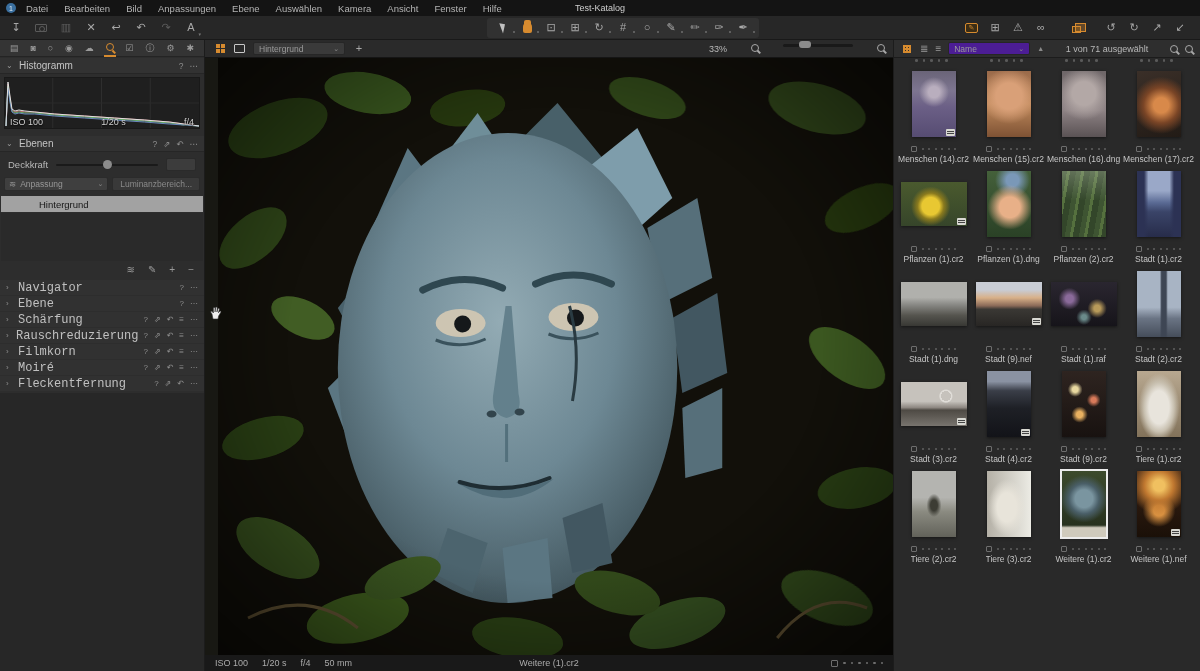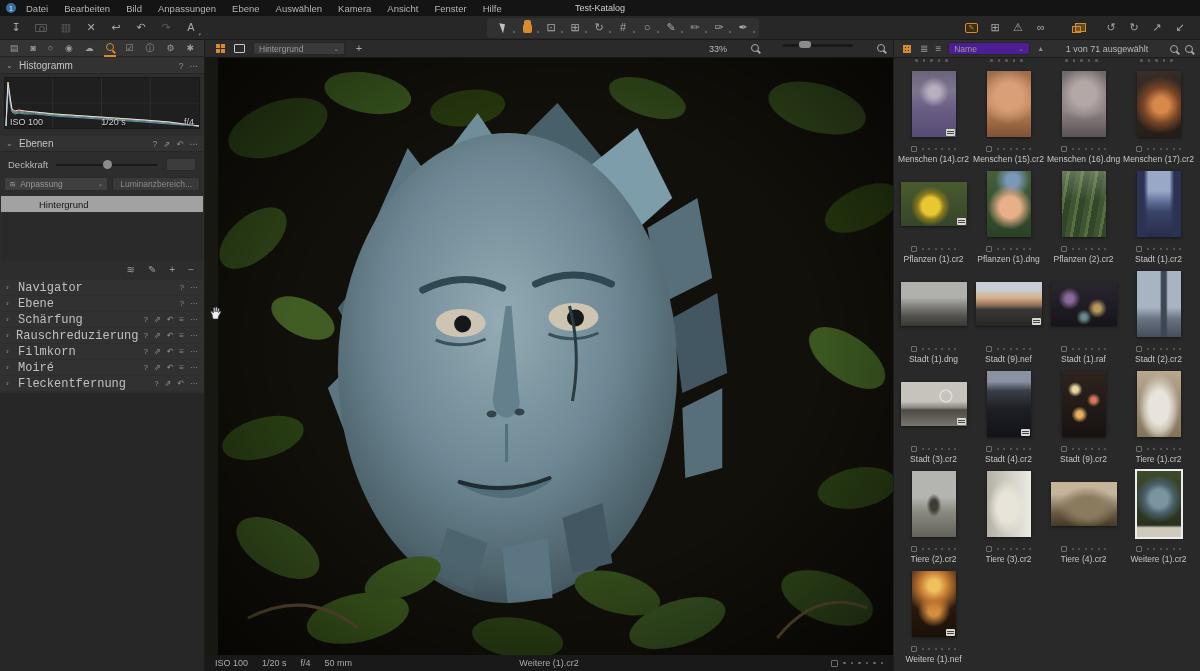--- a/index.html
+++ b/index.html
@@ -816,35 +816,20 @@
               <span class="dot"></span>
               <span class="dot"></span>
               <span class="dot"></span>
               <span class="dot"></span>
               <span class="dot"></span>
             </div>
             <div class="tlabel">Tiere (3).cr2</div>
           </div>
           <div class="cell">
             <div class="thumbwrap">
-              <div class="thumb l" style="background: radial-gradient(at 55% 58%, rgb(138, 122, 94) 0px, rgb(138, 122, 94) 28%, rgba(138, 122, 94, 0) 58%), linear-gradient(rgb(196, 180, 154) 0px, rgb(196, 180, 154) 28%, rgb(106, 90, 66) 70%, rgb(68, 58, 40));"></div>
-            </div>
-            <div class="rate">
-              <span class="cb"></span>
-              <span class="dot"></span>
-              <span class="dot"></span>
-              <span class="dot"></span>
-              <span class="dot"></span>
-              <span class="dot"></span>
-              <span class="dot"></span>
-            </div>
-            <div class="tlabel">Tiere (4).cr2</div>
-          </div>
-          <div class="cell">
-            <div class="thumbwrap">
               <div class="thumb p sel" style="background: linear-gradient(rgba(207, 202, 188, 0) 0px, rgba(207, 202, 188, 0) 82%, rgb(207, 202, 188) 86%), radial-gradient(circle at 50% 42%, rgb(122, 149, 160) 0px, rgb(122, 149, 160) 20%, rgb(74, 95, 104) 34%, rgba(74, 95, 104, 0) 54%), linear-gradient(rgb(60, 74, 44), rgb(35, 44, 27));"></div>
             </div>
             <div class="rate">
               <span class="cb"></span>
               <span class="dot"></span>
               <span class="dot"></span>
               <span class="dot"></span>
               <span class="dot"></span>
               <span class="dot"></span>
               <span class="dot"></span>

